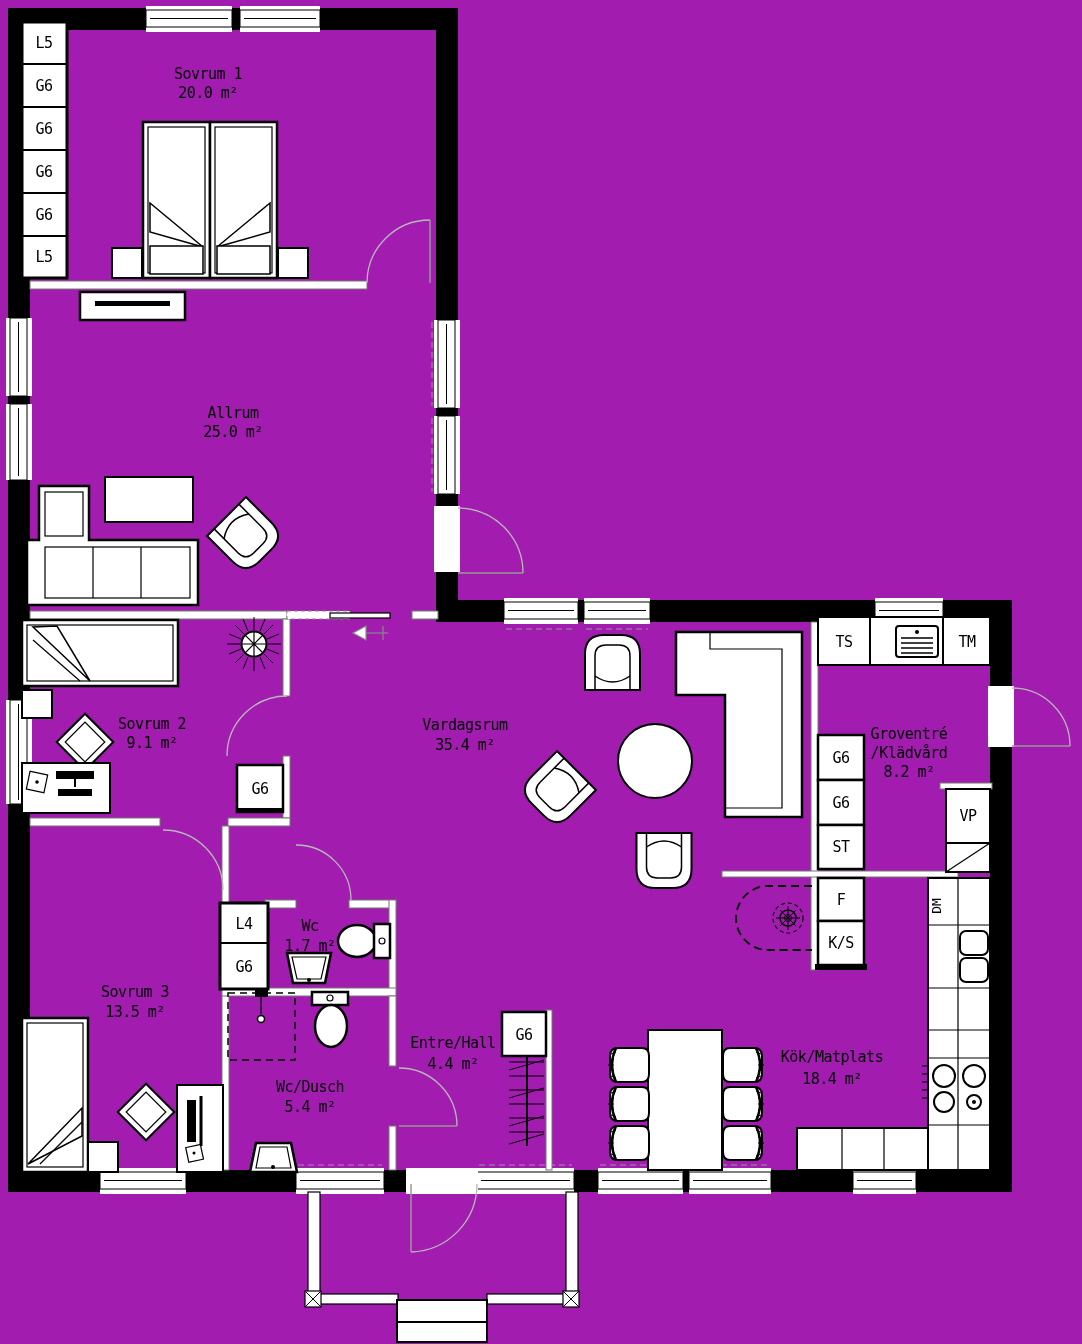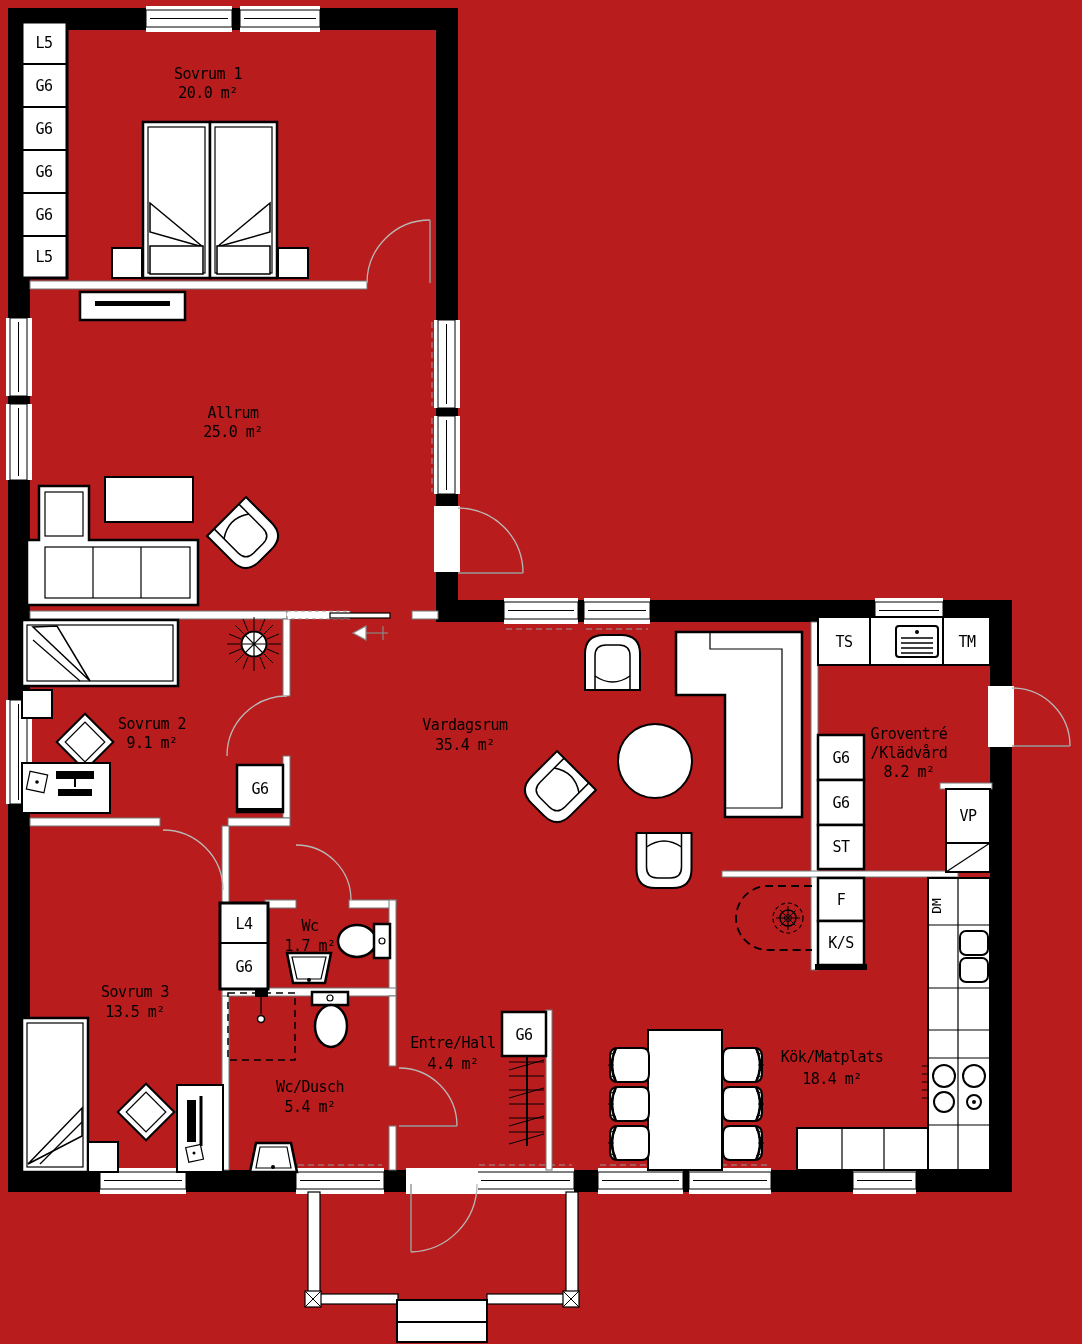--- a/index.html
+++ b/index.html
@@ -1,16 +1,16 @@
 <!DOCTYPE html>
 <html><head>
 <meta charset="utf-8">
 <style>
   html,body{margin:0;padding:0;background:#fff;}
-  .stage{position:relative;width:1082px;height:1344px;background:#b91c1c;overflow:hidden;}
+  .stage{position:relative;width:1082px;height:1344px;background:#a21caf;overflow:hidden;}
   svg{display:block;}
   .w{fill:#000;stroke:none;}
   .iw{fill:#fff;stroke:#777;stroke-width:1;}
   .f2{fill:#fff;stroke:#000;stroke-width:2;}
   .f25{fill:#fff;stroke:#000;stroke-width:2.5;}
   .f3{fill:#fff;stroke:#000;stroke-width:3;}
   .f15{fill:#fff;stroke:#000;stroke-width:1.5;}
   .f12{fill:#fff;stroke:#000;stroke-width:1.2;}
   .ln{stroke:#000;stroke-width:1.2;fill:none;}
   .ln2{stroke:#000;stroke-width:2;fill:none;}

